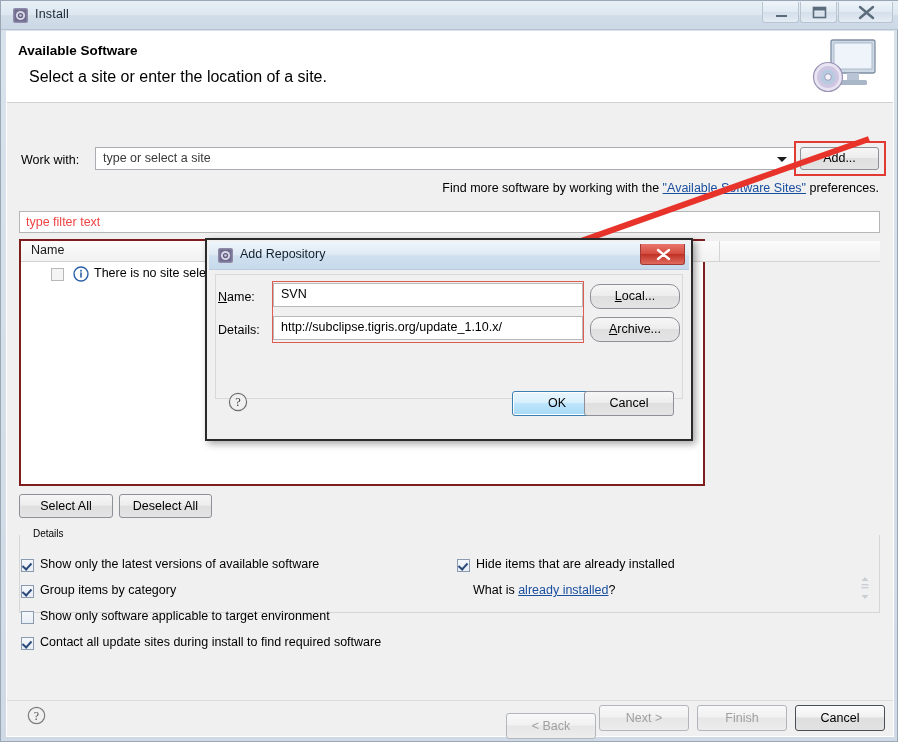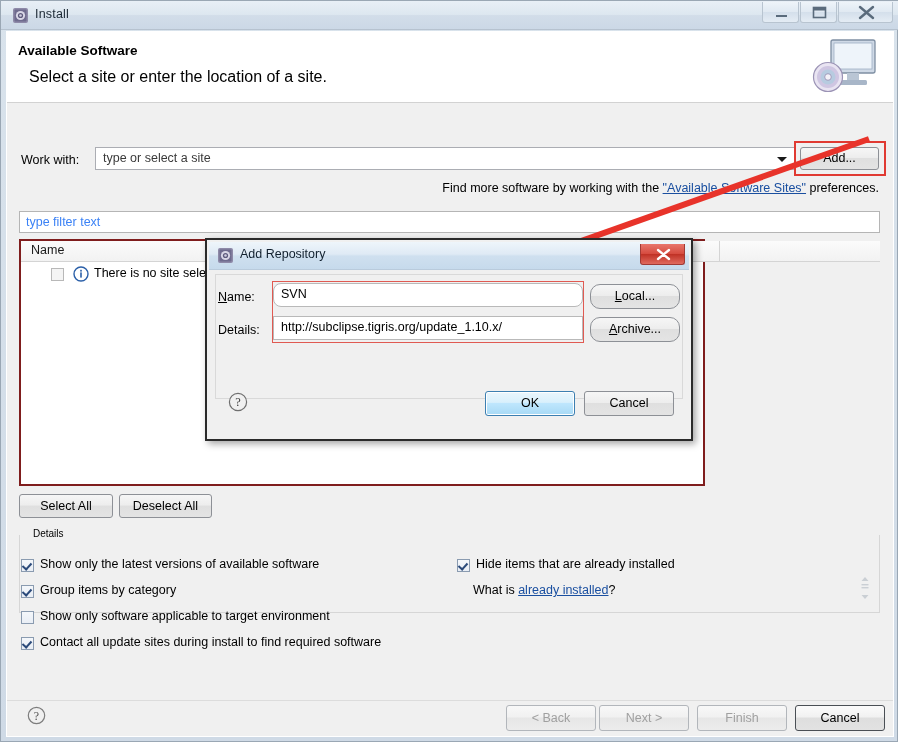--- a/index.html
+++ b/index.html
@@ -198,21 +198,21 @@
     left: 12px; top: 108px;
     width: 861px; height: 22px;
     background: #ffffff;
     border: 1px solid #b5b5b5;
     box-sizing: border-box;
   }
   .filter-text {
     position: absolute;
     left: 6px; top: 3px;
     font-size: 12.5px;
-    color: #3b82f6;
+    color: #ef4444;
   }
 
   
   .table {
     position: absolute;
     left: 12px; top: 136px;
     width: 686px; height: 247px;
     background: #ffffff;
     border: 2px solid #7f1d1d;
     box-sizing: border-box;
@@ -371,21 +371,21 @@
     font-size: 12.5px;
     color: #a0a0a0;
     text-align: center;
     line-height: 24px;
   }
   .fbtn.enabled {
     border: 1px solid #4a4f55;
     color: #000;
     background: linear-gradient(to bottom, #fbfbfb 0%, #f1f1f1 46%, #dedede 50%, #e2e2e2 100%);
   }
-  .fb-back   { left: 499px; }
+  .fb-back   { left: 499px; margin-top: 8px; }
   .fb-next   { left: 592px; }
   .fb-finish { left: 690px; }
   .fb-cancel { left: 788px; }
 
   
   .arrow-svg {
     position: absolute;
     left: 0; top: 0;
     width: 898px; height: 742px;
     pointer-events: none;
@@ -483,21 +483,21 @@
     text-align: center;
     line-height: 23px;
   }
   .dlg-help {
     position: absolute;
     left: 228px; top: 392px;
     width: 20px; height: 20px;
   }
   .ok-btn {
     position: absolute;
-    left: 485px; top: 391px;
+    left: 512px; top: 391px;
     width: 90px; height: 25px;
     box-sizing: border-box;
     border: 1px solid #3c7fb1;
     border-radius: 3px;
     background: linear-gradient(to bottom, #eaf6fd 0%, #d9f0fc 45%, #bee6fd 50%, #a7d9f5 100%);
     font-size: 12.5px;
     color: #000;
     text-align: center;
     line-height: 23px;
     box-shadow: inset 0 0 0 1px #ffffff;
@@ -696,21 +696,21 @@
         <svg class="dlg-close-x" width="45" height="21">
           <path d="M17 6 L28 15 M28 6 L17 15" stroke="#ffffff" stroke-width="2.3" fill="none" stroke-linecap="round"></path>
         </svg>
       </div>
     </div>
 
     <div class="dlg-inner"></div>
   </div>
 
   <span class="dlg-lbl" style="left:218px; top:290px;"><span class="under">N</span>ame:</span>
-  <div class="dlg-input" style="left:273px; top:283px; width:310px;border-radius:8px;">
+  <div class="dlg-input" style="left:273px; top:283px; width:310px;">
     <span>SVN</span>
   </div>
 
   <span class="dlg-lbl" style="left:218px; top:323px;">Details:</span>
   <div class="dlg-input" style="left:273px; top:316px; width:310px;">
     <span>http://subclipse.tigris.org/update_1.10.x/</span>
   </div>
 
   <div class="dlg-hl"></div>
 

